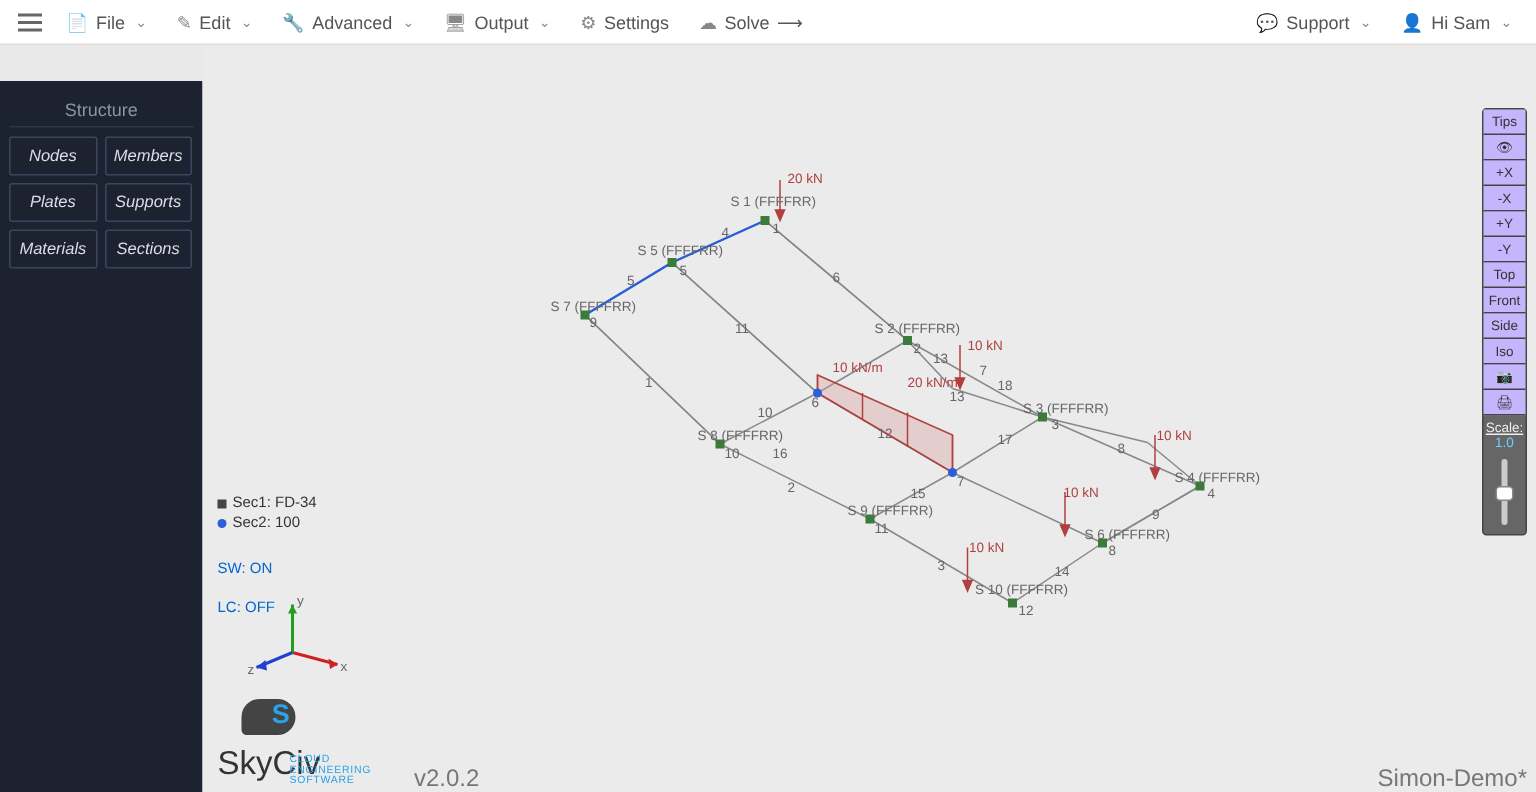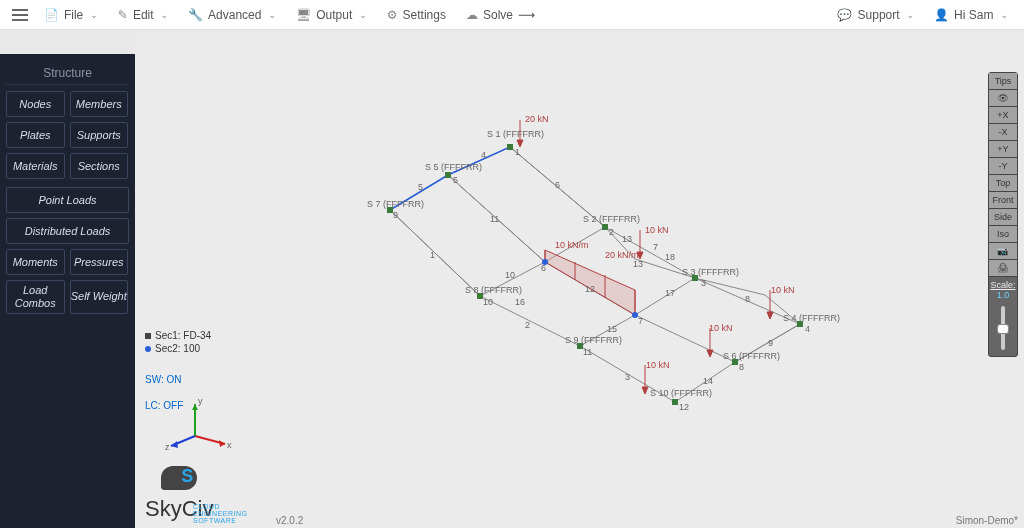--- a/index.html
+++ b/index.html
@@ -69,36 +69,36 @@
   .logo-text { font-size: 22px; color: #333; font-weight: 300; }
   .logo-sub { font-size: 7px; color: #2aa3e8; letter-spacing: 0.5px; position: absolute; left: 48px; bottom: -2px; }
 
   
   .viewbar {
     position: absolute; top: 42px; right: 6px; width: 30px;
     background: #666; border-radius: 3px; border: 1px solid #444;
     display: flex; flex-direction: column;
   }
   .vbtn {
-    height: 17px; border-bottom: 1px solid #444; background: #a3a3a3;
+    height: 17px; border-bottom: 1px solid #444; background: #c4b5fd;
     font-size: 9px; color: #333; display: flex; align-items: center; justify-content: center;
     cursor: pointer;
   }
   .vbtn:last-of-type { border-bottom: none; }
   .scale-label { text-align: center; font-size: 9px; color: #eee; padding-top: 3px; text-decoration: underline; }
   .scale-val { text-align: center; font-size: 9px; color: #6bd0ff; padding-bottom: 3px; }
   .slider { display: flex; justify-content: center; padding: 3px 0 6px; }
   .slider-track { width: 4px; height: 44px; background: #ccc; border-radius: 2px; position: relative; }
   .slider-thumb { position: absolute; top: 18px; left: -4px; width: 12px; height: 10px; background: #fff; border: 1px solid #888; border-radius: 3px; }
 
   
   .statusbar {
     position: absolute; bottom: 0; left: 135px; right: 0; height: 16px;
     display: flex; justify-content: space-between; align-items: center;
-    font-size: 10px; color: #777; padding: 0 6px;
+    font-size: 16px; color: #777; padding: 0 6px;
   }
 
   
   text { font-size: 9px; fill: #666; }
   text.load { fill: #b04040; }
   text.support { fill: #666; font-size: 9px; }
 </style>
 </head>
 <body>
 
@@ -152,30 +152,20 @@
 
 <div class="sidebar">
   <div class="side-section-title">Structure</div>
   <div class="side-grid2">
     <button class="side-btn half">Nodes</button>
     <button class="side-btn half">Members</button>
     <button class="side-btn half">Plates</button>
     <button class="side-btn half">Supports</button>
     <button class="side-btn half">Materials</button>
     <button class="side-btn half">Sections</button>
-  </div>
-  <div class="side-grid2">
-    <button class="side-btn full">Point Loads</button>
-    <button class="side-btn full">Distributed Loads</button>
-    <button class="side-btn half">Moments</button>
-    <button class="side-btn half">Pressures</button>
-    <button class="side-btn half tall">Load
-Combos</button>
-    <button class="side-btn half tall">Self
-Weight</button>
   </div>
 </div>
 
 <div class="canvas">
   <svg viewBox="0 0 889 498">
 
     <g stroke="#888" stroke-width="1" fill="none">
 
       <line x1="375" y1="117" x2="470" y2="197"></line>
       <line x1="313" y1="145" x2="410" y2="232"></line>

